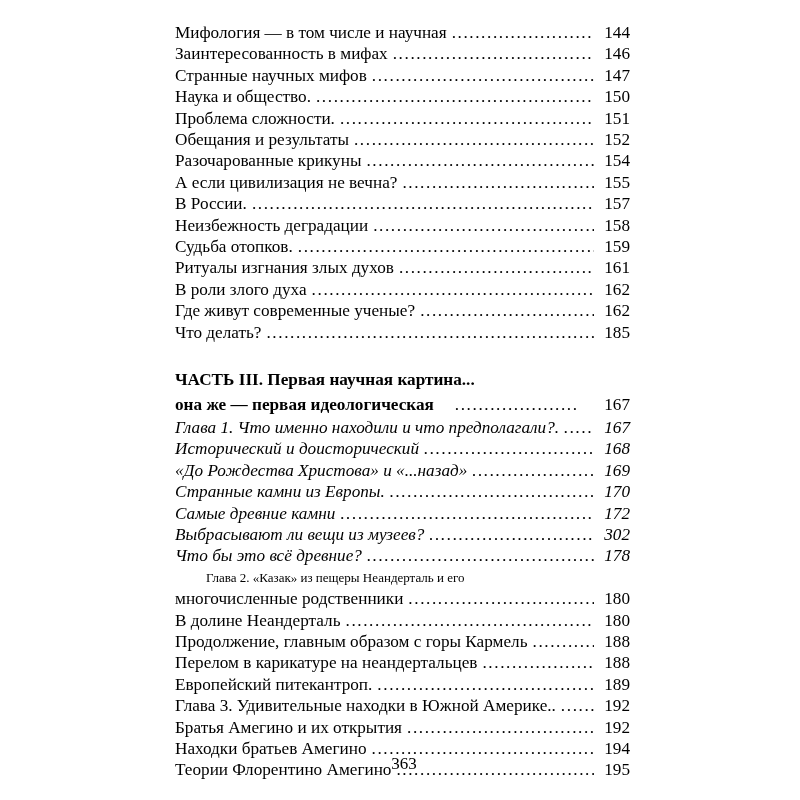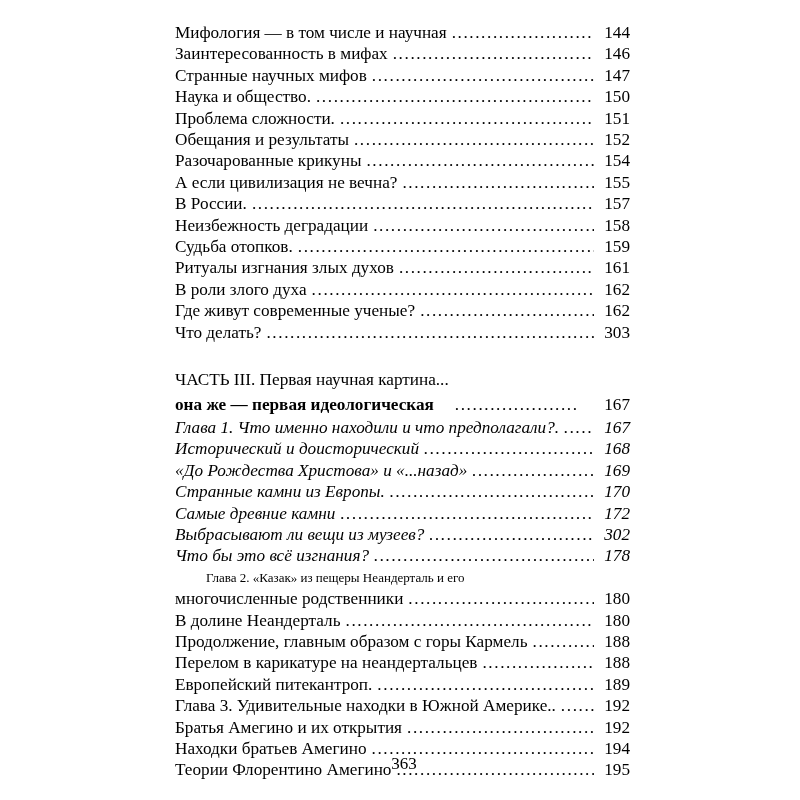--- a/index.html
+++ b/index.html
@@ -54,21 +54,21 @@
 
   .part-head {
     font-weight: bold;
     margin-top: 26px;
     gap: 16px;
   }
   .part-head .title {
     font-weight: bold;
   }
   .part-line-1 {
-    font-weight: normal;
+    font-weight: bold;
     font-size: 17.2px;
     line-height: 21.4px;
     padding-left: 0px;
     margin-top: 26px;
     margin-left: 0px;
   }
 
   .wrap-line {
     font-size: 13px;
     line-height: 21.4px;
@@ -159,21 +159,21 @@
         <span class="page-num">162</span>
       </div>
       <div class="toc-entry">
         <span class="title">Где живут современные ученые?</span>
         <span class="dots">............................................................................................................</span>
         <span class="page-num">162</span>
       </div>
       <div class="toc-entry">
         <span class="title">Что делать?</span>
         <span class="dots">............................................................................................................</span>
-        <span class="page-num">303</span>
+        <span class="page-num">185</span>
       </div>
     </div>
 
     <div class="part-line-1">ЧАСТЬ III. Первая научная картина...</div>
     <div class="toc-entry part-head" style="margin-top:3px;">
       <span class="title">она же — первая идеологическая</span>
       <span class="dots" style="font-weight:normal;">............................................................................................................</span>
       <span class="page-num" style="font-weight:normal;">167</span>
     </div>
 
@@ -202,21 +202,21 @@
         <span class="title">Самые древние камни</span>
         <span class="dots">............................................................................................................</span>
         <span class="page-num">172</span>
       </div>
       <div class="toc-entry">
         <span class="title">Выбрасывают ли вещи из музеев?</span>
         <span class="dots">............................................................................................................</span>
         <span class="page-num">302</span>
       </div>
       <div class="toc-entry">
-        <span class="title">Что бы это всё изгнания?</span>
+        <span class="title">Что бы это всё древние?</span>
         <span class="dots">............................................................................................................</span>
         <span class="page-num">178</span>
       </div>
     </div>
 
     <div class="wrap-line">Глава 2. «Казак» из пещеры Неандерталь и его</div>
     <div class="toc-entry">
       <span class="title">многочисленные родственники</span>
       <span class="dots">............................................................................................................</span>
       <span class="page-num">180</span>

